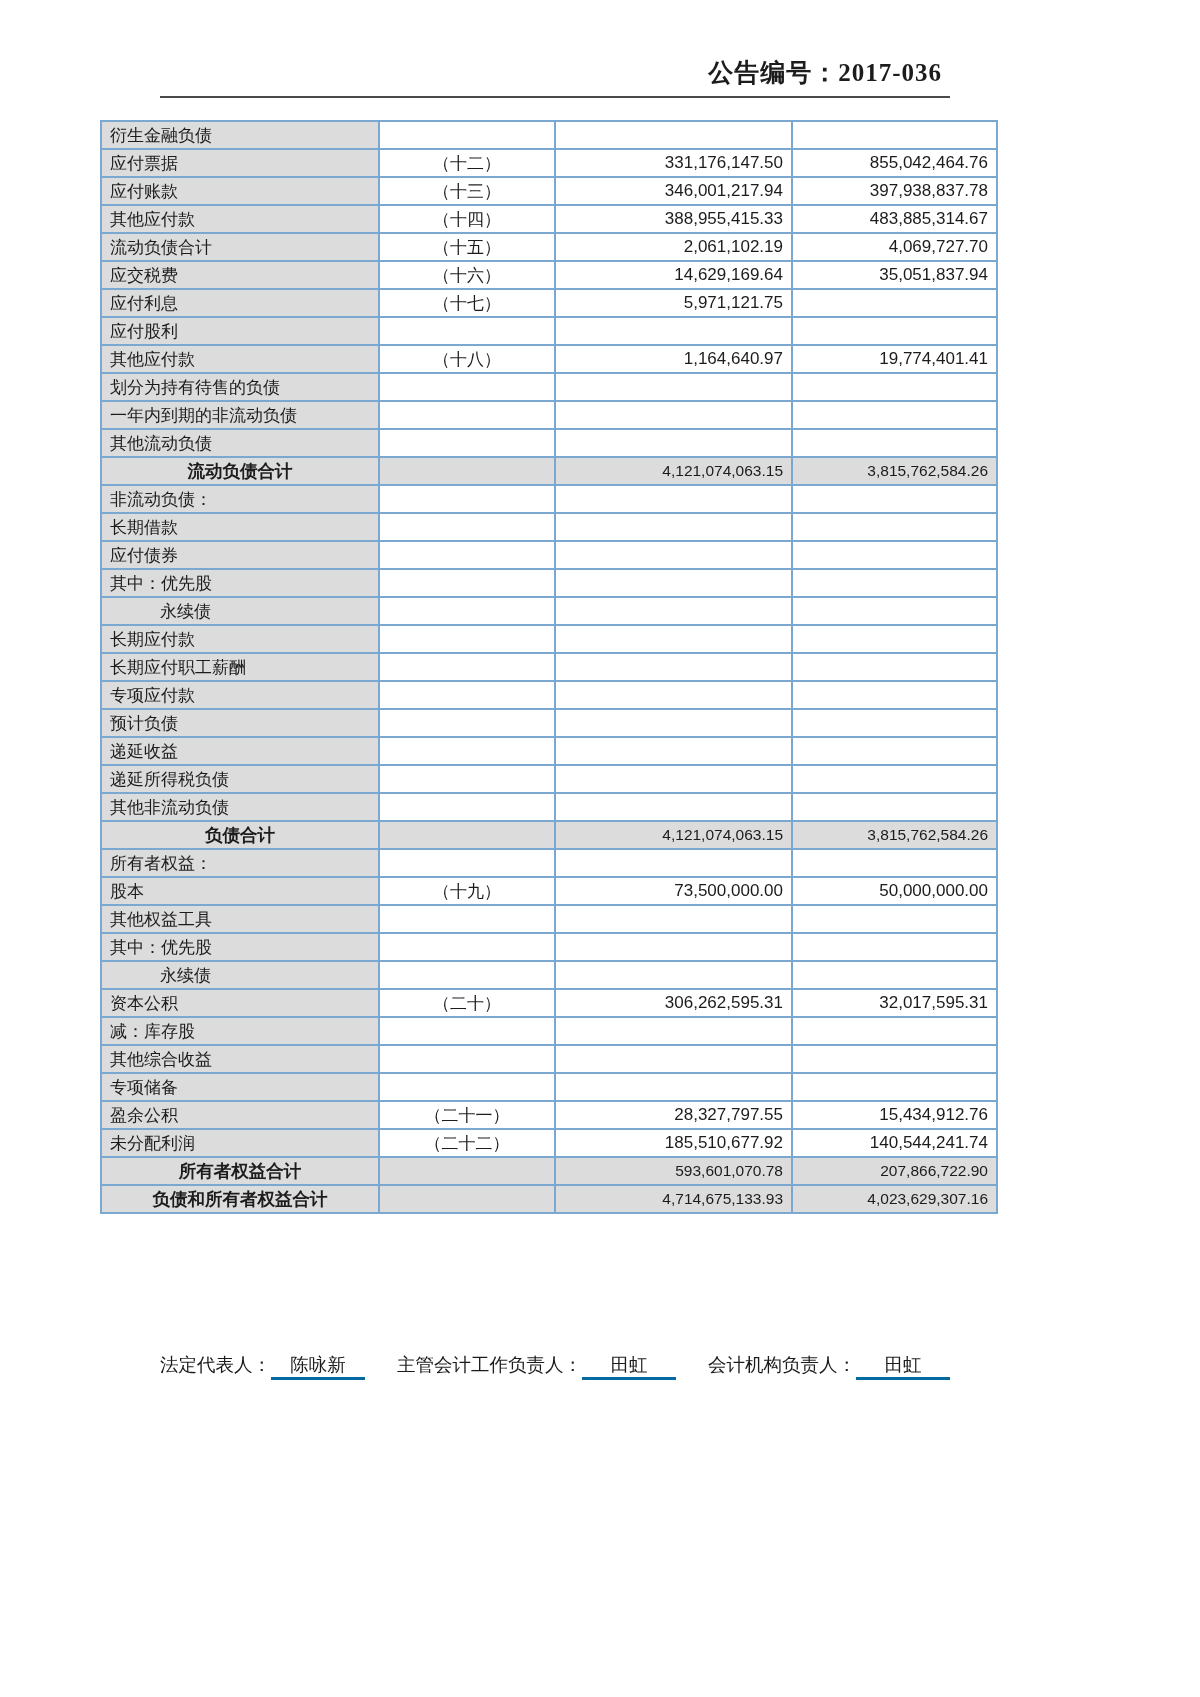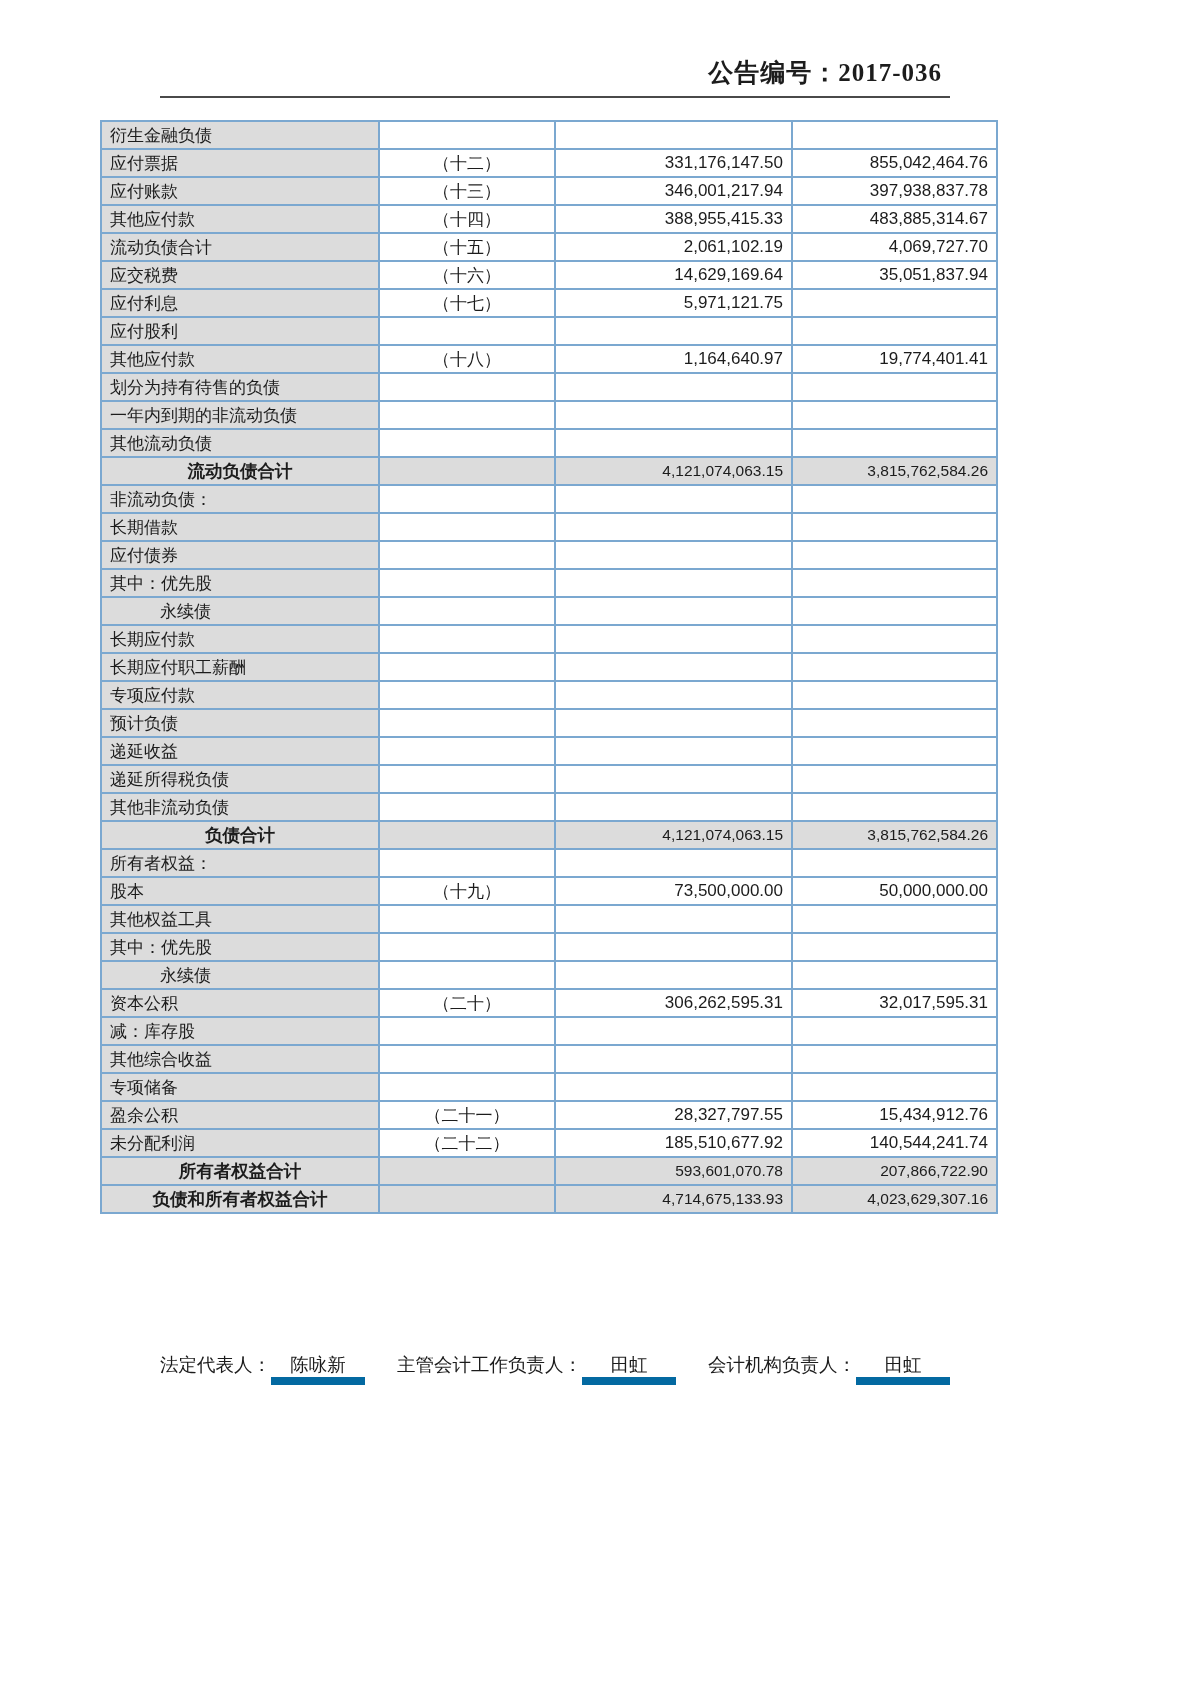--- a/index.html
+++ b/index.html
@@ -84,21 +84,21 @@
     align-items: baseline;
     font-size: 18.5px;
   }
   .sig { white-space: nowrap; }
   .sig + .sig { margin-left: 32px; }
   .uname {
     display: inline-block;
     min-width: 66px;
     text-align: center;
     padding: 0 14px;
-    border-bottom: 8px solid #0369a1;
+    border-bottom: 3px solid #0369a1;
   }
 </style>
 </head>
 <body>
 
 <div class="announcement">公告编号：2017-036</div>
 <div class="header-rule"></div>
 
 <table class="balance">
   <colgroup>

